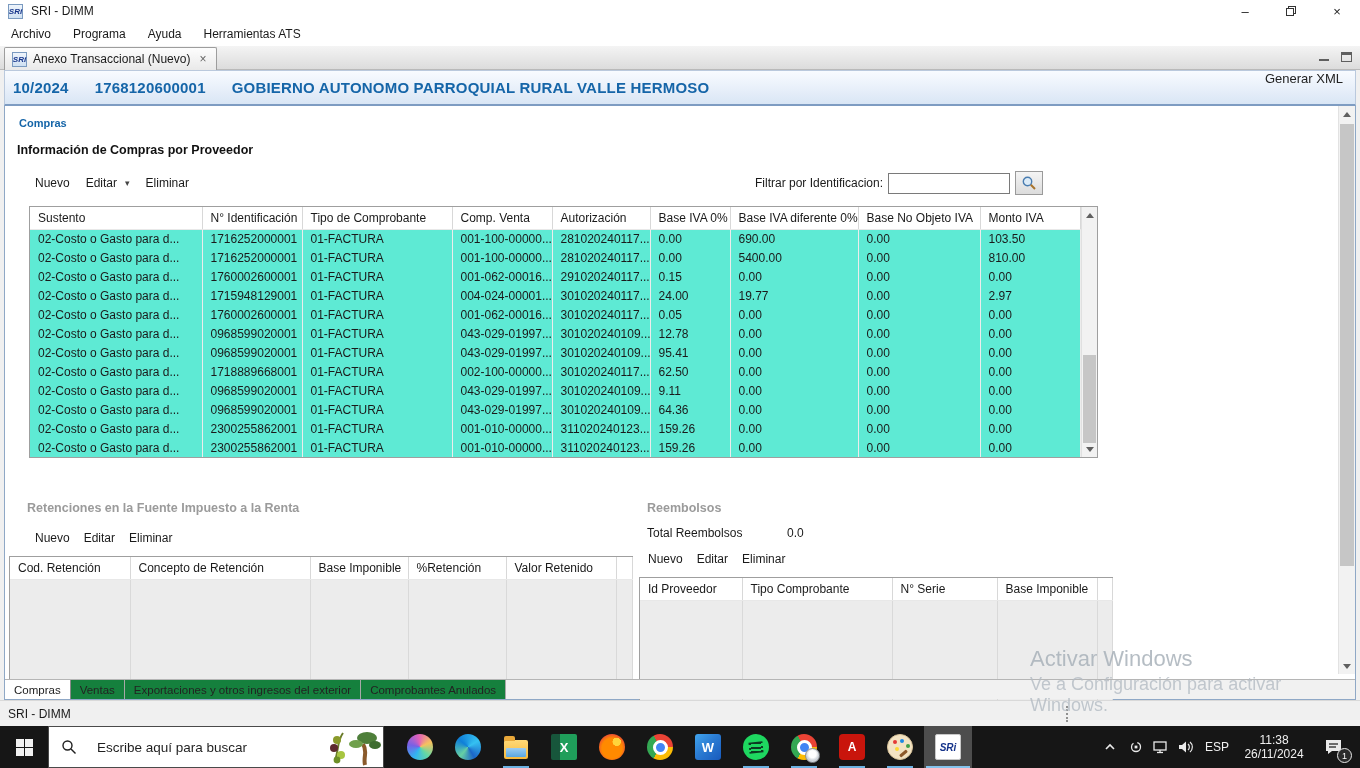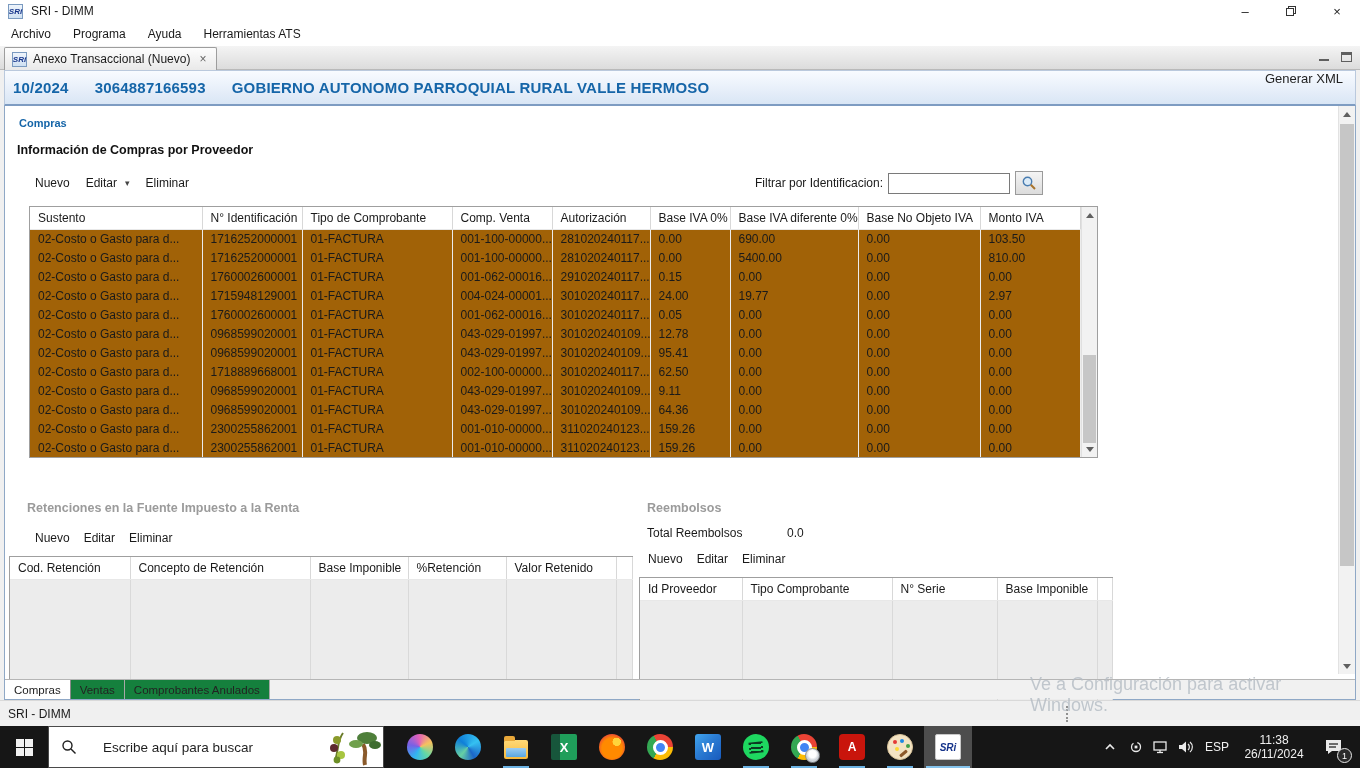--- a/index.html
+++ b/index.html
@@ -34,21 +34,21 @@
   .sec-compras{position:absolute;left:14px;top:11px;color:#1565a8;font-weight:bold;font-size:11px}
   .info-title{position:absolute;left:12px;top:37px;font-weight:bold;font-size:12.5px;color:#111}
   .tb-row{position:absolute;display:flex;gap:16px;align-items:center}
   .tb-row .tlabel{cursor:default}
   .caret{font-size:9px;color:#444;margin-left:-8px}
   .filter-group{position:absolute;left:750px;top:65px;display:flex;align-items:center;gap:5px}
   .filter-input{width:122px;height:21px;border:1px solid #7a7a7a;background:#fff;padding:0 4px;font:inherit}
   .search-btn{width:28px;height:24px;background:linear-gradient(180deg,#f4f4f4,#dcdcdc);border:1px solid #9a9a9a;display:flex;align-items:center;justify-content:center}
   
   .tbl-wrap{position:absolute;border:1px solid #9f9f9f;background:#fff;display:flex}
-  .grid{border-collapse:collapse;table-layout:fixed;background:#a16207;font-size:12px;flex:0 0 auto}
+  .grid{border-collapse:collapse;table-layout:fixed;background:#5eead4;font-size:12px;flex:0 0 auto}
   .grid th{font-weight:normal;text-align:left;height:22px;padding:0 4px 0 8px;border-right:1px solid #d8d8d8;border-bottom:1px solid #e8e8e8;white-space:nowrap;overflow:hidden;background:#fff}
   .grid td{height:19px;padding:0 4px 0 8px;border-right:1px solid #ececec;white-space:nowrap;overflow:hidden}
   .grid td.empty{background:#ececec;border-right:1px solid #d9d9d9}
   .main-tbl{left:24px;top:100px;width:1069px;height:252px}
   .ret-tbl{left:4px;top:450px;width:624px;height:124px}
   .reem-tbl{left:634px;top:471px;width:474px;height:124px}
   
   .vscroll{position:relative;width:17px;background:#f2f2f2;border-left:1px solid #e0e0e0}
   .sb-btn{position:absolute;left:0;width:16px;height:16px;display:flex;align-items:center;justify-content:center}
   .sb-up{top:0}.sb-down{bottom:0}
@@ -70,21 +70,21 @@
   .wm1{left:1030px;top:646px;font-size:22px;opacity:.85}
   .wm2{left:1030px;top:674px;font-size:18px;opacity:.8;color:#b4bcc4}
   
   .statusbar{position:absolute;left:0;top:700px;width:1360px;height:26px;background:#f0f0f0;border-top:1px solid #d9d9d9;display:flex;align-items:center}
   .status-text{margin-left:8px}
   .status-sep{position:absolute;left:1066px;top:5px;height:16px;border-left:2px dotted #909090}
   
   .taskbar{position:absolute;left:0;top:726px;width:1360px;height:42px;background:#161616}
   .start-btn{position:absolute;left:0;top:0;width:48px;height:42px;display:flex;align-items:center;justify-content:center}
   .search-box{position:absolute;left:48px;top:0;width:336px;height:42px;background:#fff;border:1px solid #4a4a4a;display:flex;align-items:center;color:#1f1f1f}
-  .search-box .ph{margin-left:26px;font-size:13.5px}
+  .search-box .ph{margin-left:20px;font-size:13.5px}
   .search-box svg.mag{margin-left:12px}
   .search-deco{position:absolute;right:2px;top:2px}
   .tb-icons{position:absolute;left:396px;top:0;height:42px;display:flex}
   .tb-btn{position:relative;width:48px;height:42px;display:flex;align-items:center;justify-content:center}
   .tb-btn.running::after{content:'';position:absolute;left:11px;right:11px;bottom:0;height:2px;background:#6cb2e2}
   .tb-btn.active{background:#4d4d4d}
   .tb-btn.active::after{content:'';position:absolute;left:2px;right:2px;bottom:0;height:2px;background:#85c3ec}
   .tb-icon{position:relative;width:26px;height:26px;display:flex;align-items:center;justify-content:center}
   .tb-glyph{font-weight:bold;color:#fff;font-size:13px}
   .tb-icon.copilot{border-radius:50%;background:conic-gradient(from 210deg,#31b4f2,#7760e6,#e361b8,#f6c25e,#64d8a4,#31b4f2)}
@@ -154,21 +154,21 @@
     </div>
     <div class="view-btns">
       <span class="vb-min"></span>
       <span class="vb-max"></span>
     </div>
   </div>
 
   <div class="band">
     <div class="band-text">
       <span>10/2024</span>
-      <span>3064887166593</span>
+      <span>1768120600001</span>
       <span>GOBIERNO AUTONOMO PARROQUIAL RURAL VALLE HERMOSO</span>
     </div>
     <span class="gen-xml">Generar XML</span>
   </div>
 
   <div class="panel">
     <div class="sec-compras">Compras</div>
     <div class="info-title">Información de Compras por Proveedor</div>
 
     <div class="tb-row" style="left:30px;top:70px">
@@ -462,24 +462,26 @@
       <div class="sb-thumb" style="top:18px;height:442px"></div>
       <div class="sb-btn sb-down">
           <span class="tri-down"></span>
         </div>
     </div>
 
     <div class="bottom-tabs">
 
     <div class="btab active">Compras</div>
         <div class="btab inactive">Ventas</div>
+        <div class="btab inactive">Exportaciones y otros ingresos del exterior</div>
         <div class="btab inactive">Comprobantes Anulados</div>
       </div>
   </div>
 
+  <div class="watermark wm1">Activar Windows</div>
   <div class="watermark wm2">Ve a Configuración para activar Windows.</div>
 
   <div class="statusbar">
     <span class="status-text">SRI - DIMM</span>
     <span class="status-sep"></span>
   </div>
 
   <div class="taskbar">
     <div class="start-btn">
       <svg width="17" height="17" viewBox="0 0 17 17">

